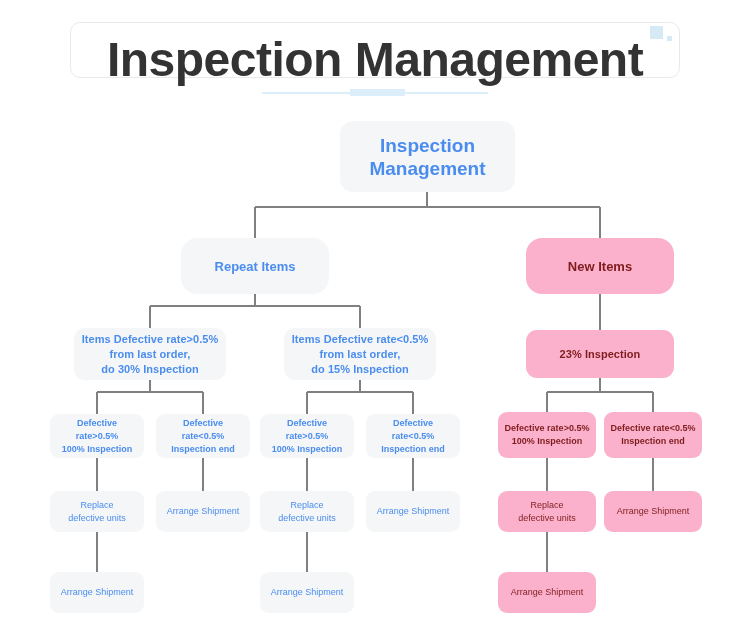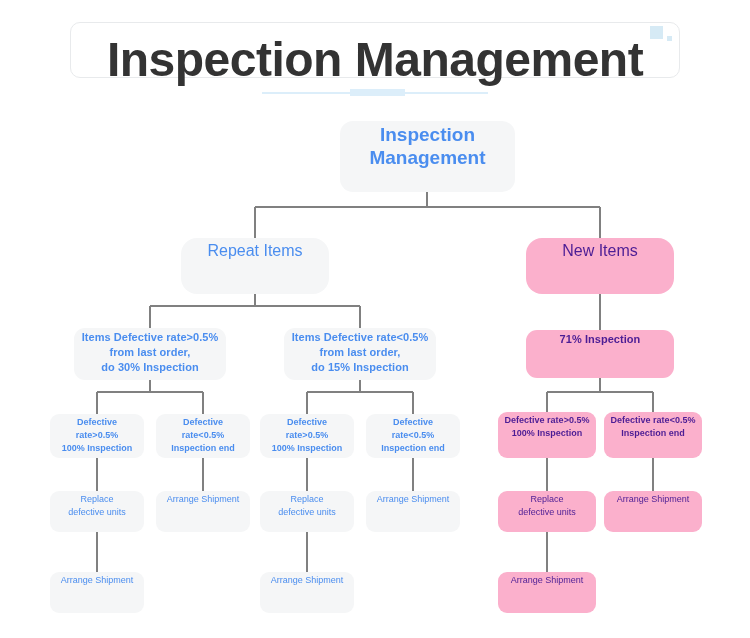--- a/index.html
+++ b/index.html
@@ -82,39 +82,39 @@
     top: 0;
     width: 750px;
     height: 638px;
   }
 
   
   .node {
     position: absolute;
     box-sizing: border-box;
     display: flex;
-    align-items: flex-start;
+    align-items: center;
     justify-content: center;
     text-align: center;
     border-radius: 10px;
     padding: 2px 6px;
     z-index: 2;
   }
   .node .node-label {
     display: block;
     width: 100%;
     white-space: pre-line;
   }
 
   
   .gray  { background: #f5f6f7; color: #4a8def; }
-  .pink  { background: #fbb0cc; color: #4c1d95; }
+  .pink  { background: #fbb0cc; color: #7f1d1d; }
 
   .lvl-root  { font-size: 19px; font-weight: bold; line-height: 23px; border-radius: 13px; }
-  .lvl-2     { font-size: 16px; font-weight: normal; line-height: 21px; border-radius: 16px; }
+  .lvl-2     { font-size: 13px; font-weight: bold; line-height: 21px; border-radius: 16px; }
   .lvl-3     { font-size: 11px; font-weight: normal; line-height: 15px; border-radius: 11px; }
   .lvl-3 .node-label { letter-spacing: 0.05px; font-weight: bold; }
   .lvl-4     { font-size: 9px;  font-weight: bold; line-height: 13px; border-radius: 9px; }
   .lvl-5     { font-size: 9px;  font-weight: normal; line-height: 13px; border-radius: 9px; }
   .lvl-6     { font-size: 9px;  font-weight: normal; line-height: 13px; border-radius: 9px; }
 </style>
 </head>
 <body>
 
 <div id="header-card"></div>
@@ -183,21 +183,21 @@
   <span class="node-label">Items Defective rate&gt;0.5%
 from last order,
 do 30% Inspection</span>
 </div>
 <div class="node gray lvl-3" style="left:284px; top:328px; width:152px; height:52px;">
   <span class="node-label">Items Defective rate&lt;0.5%
 from last order,
 do 15% Inspection</span>
 </div>
 <div class="node pink lvl-3" style="left:526px; top:330px; width:148px; height:48px;">
-  <span class="node-label">71% Inspection</span>
+  <span class="node-label">23% Inspection</span>
 </div>
 
 <div class="node gray lvl-4" style="left:50px; top:414px; width:94px; height:44px;">
   <span class="node-label">Defective rate&gt;0.5%
 100% Inspection</span>
 </div>
 <div class="node gray lvl-4" style="left:156px; top:414px; width:94px; height:44px;">
   <span class="node-label">Defective rate&lt;0.5%
 Inspection end</span>
 </div>

